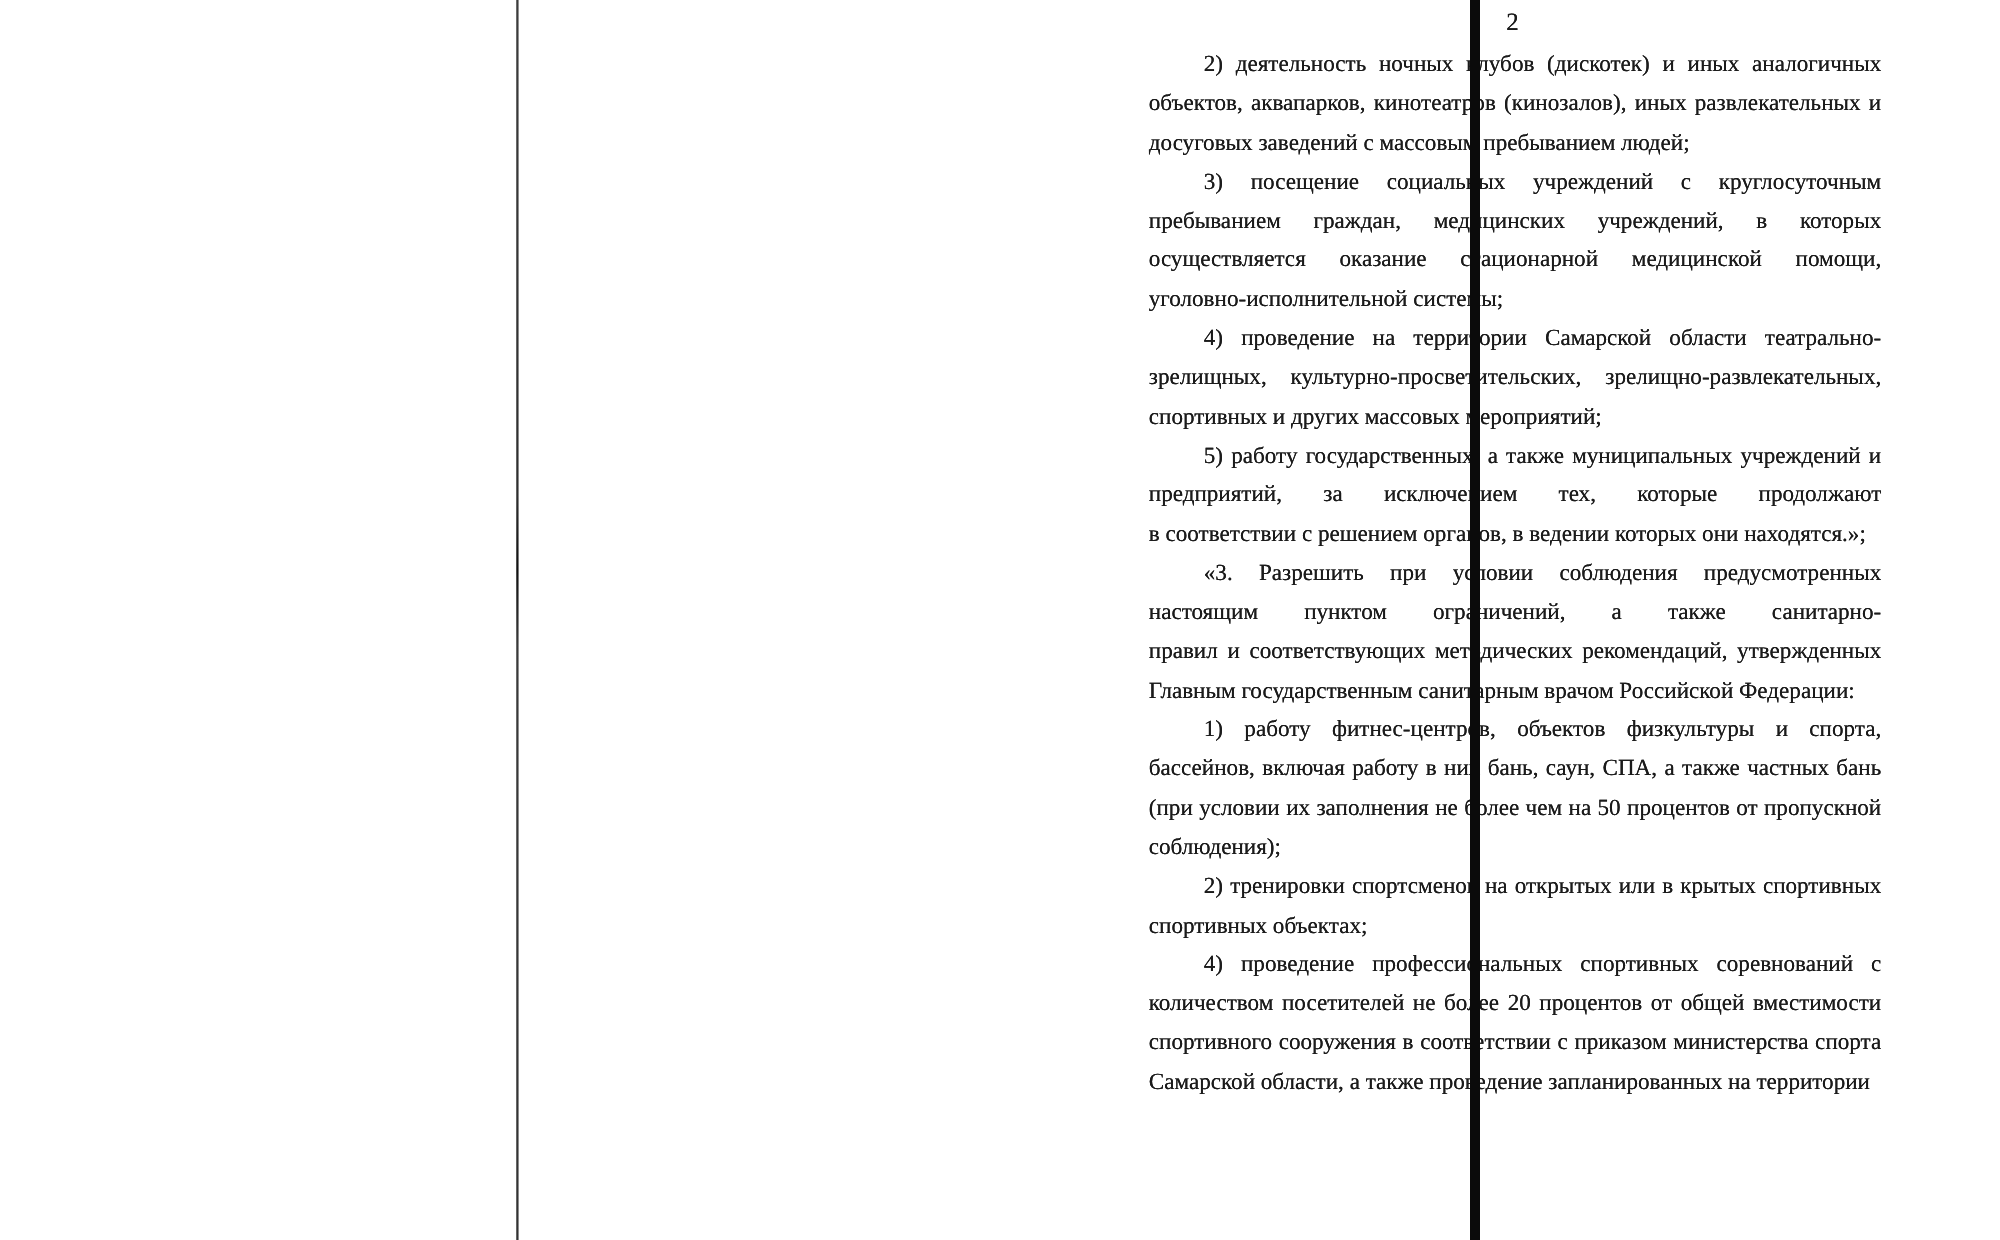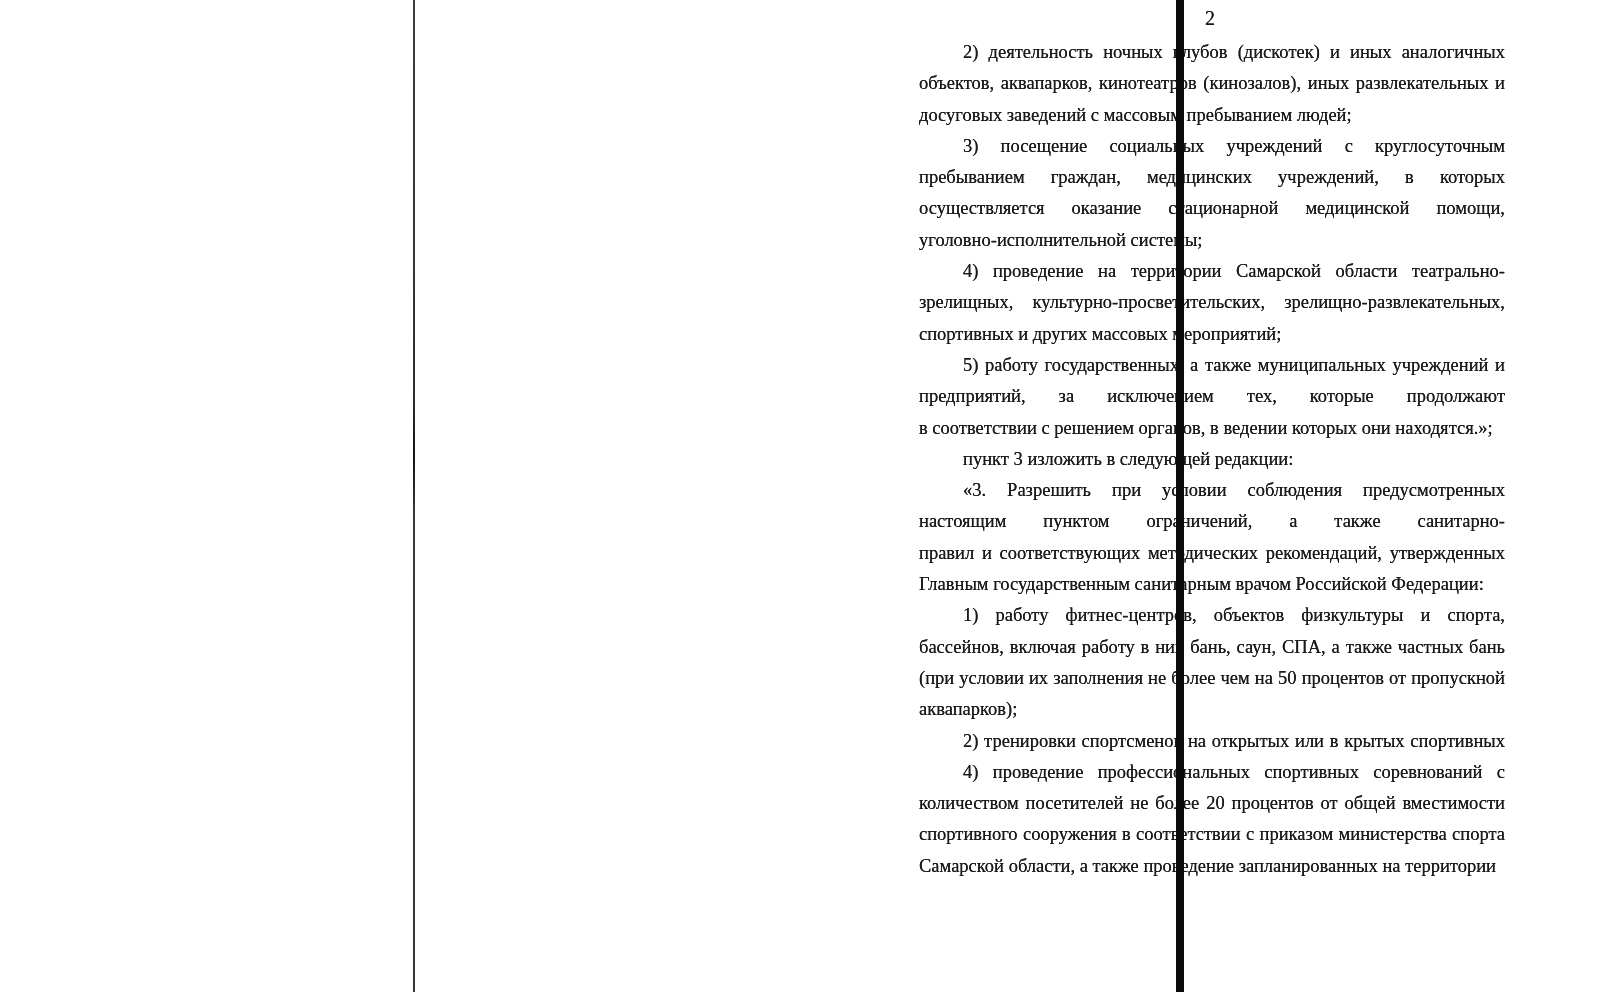--- a/index.html
+++ b/index.html
@@ -101,38 +101,36 @@
           <div class="line first">4) проведение на территории Самарской области театрально-</div>
           <div class="line">зрелищных, культурно-просветительских, зрелищно-развлекательных,</div>
           <div class="line last">спортивных и других массовых мероприятий;</div>
         </div>
         <div class="paragraph">
           <div class="line first">5) работу государственных, а также муниципальных учреждений и</div>
           <div class="line">предприятий, за исключением тех, которые продолжают функционировать</div>
           <div class="line last">в соответствии с решением органов, в ведении которых они находятся.»;</div>
         </div>
         <div class="paragraph">
-          <div class="line first last">пункт 3 изложить в следующей редакции:</div>
-        </div>
-        <div class="paragraph">
           <div class="line first">«3. Разрешить при условии соблюдения предусмотренных</div>
           <div class="line">настоящим пунктом ограничений, а также санитарно-эпидемиологических</div>
           <div class="line">правил и соответствующих методических рекомендаций, утвержденных</div>
           <div class="line last">Главным государственным санитарным врачом Российской Федерации:</div>
         </div>
         <div class="paragraph">
           <div class="line first">1) работу фитнес-центров, объектов физкультуры и спорта,</div>
           <div class="line">бассейнов, включая работу в них бань, саун, СПА, а также частных бань</div>
           <div class="line">(при условии их заполнения не более чем на 50 процентов от пропускной</div>
-          <div class="line last">аквапарков);</div>
+          <div class="line last">соблюдения);</div>
         </div>
         <div class="paragraph">
           <div class="line first">2) тренировки спортсменов на открытых или в крытых спортивных</div>
         </div>
         <div class="paragraph">
+          <div class="line last">спортивных объектах;</div>
         </div>
         <div class="paragraph">
           <div class="line first">4) проведение профессиональных спортивных соревнований с</div>
           <div class="line">количеством посетителей не более 20 процентов от общей вместимости</div>
           <div class="line">спортивного сооружения в соответствии с приказом министерства спорта</div>
           <div class="line last">Самарской области, а также проведение запланированных на территории</div>
         </div>
       </div>
   </div>
   <div class="right-bar" style="background: rgb(11, 11, 11);"></div>

